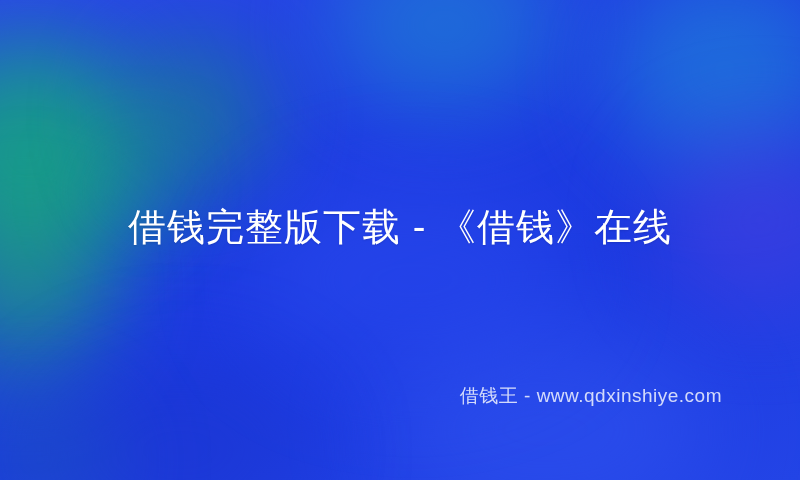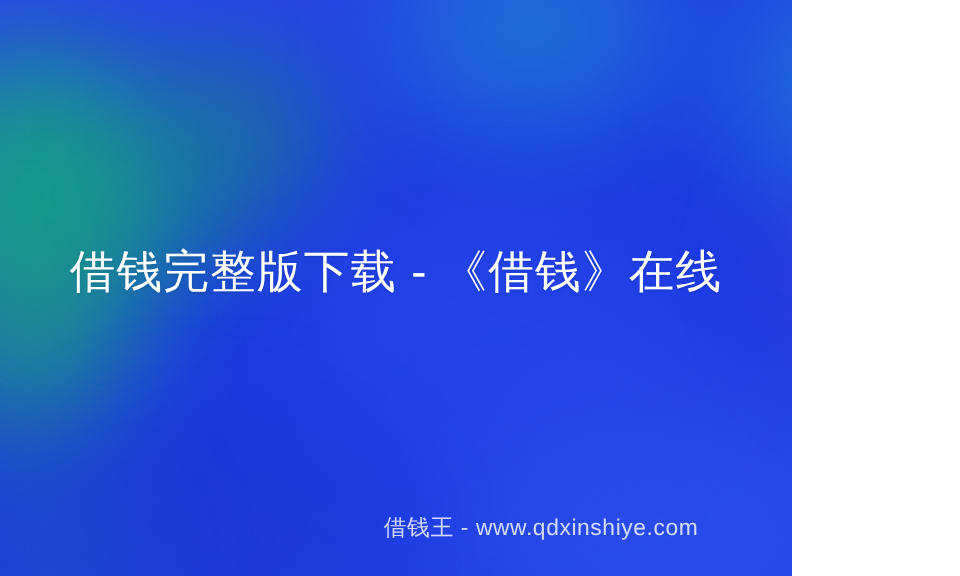--- a/index.html
+++ b/index.html
@@ -9,21 +9,21 @@
   }
   body {
     width: 800px;
     height: 480px;
     overflow: hidden;
     font-family: "Liberation Sans", sans-serif;
   }
 
   .banner {
     position: relative;
-    width: 660px;
+    width: 800px;
     height: 480px;
     overflow: hidden;
     background: #1f3fe0;
   }
 
   
   .bg-base {
     position: absolute;
     inset: 0;
     background: linear-gradient(160deg, #2a46e8 0%, #1f3ce2 35%, #1b39e0 60%, #2344e6 100%);
@@ -137,21 +137,21 @@
     letter-spacing: 1px;
     font-weight: 400;
     white-space: nowrap;
     text-shadow: 0 1px 2px rgba(0,0,0,0.12);
   }
 
   
   .watermark {
     position: absolute;
     right: 78px;
-    top: 427px;
+    top: 383px;
     color: rgba(255,255,255,0.80);
     font-size: 19px;
     letter-spacing: 0.5px;
     white-space: nowrap;
   }
 </style>
 </head>
 <body>
 
 <div class="banner">

